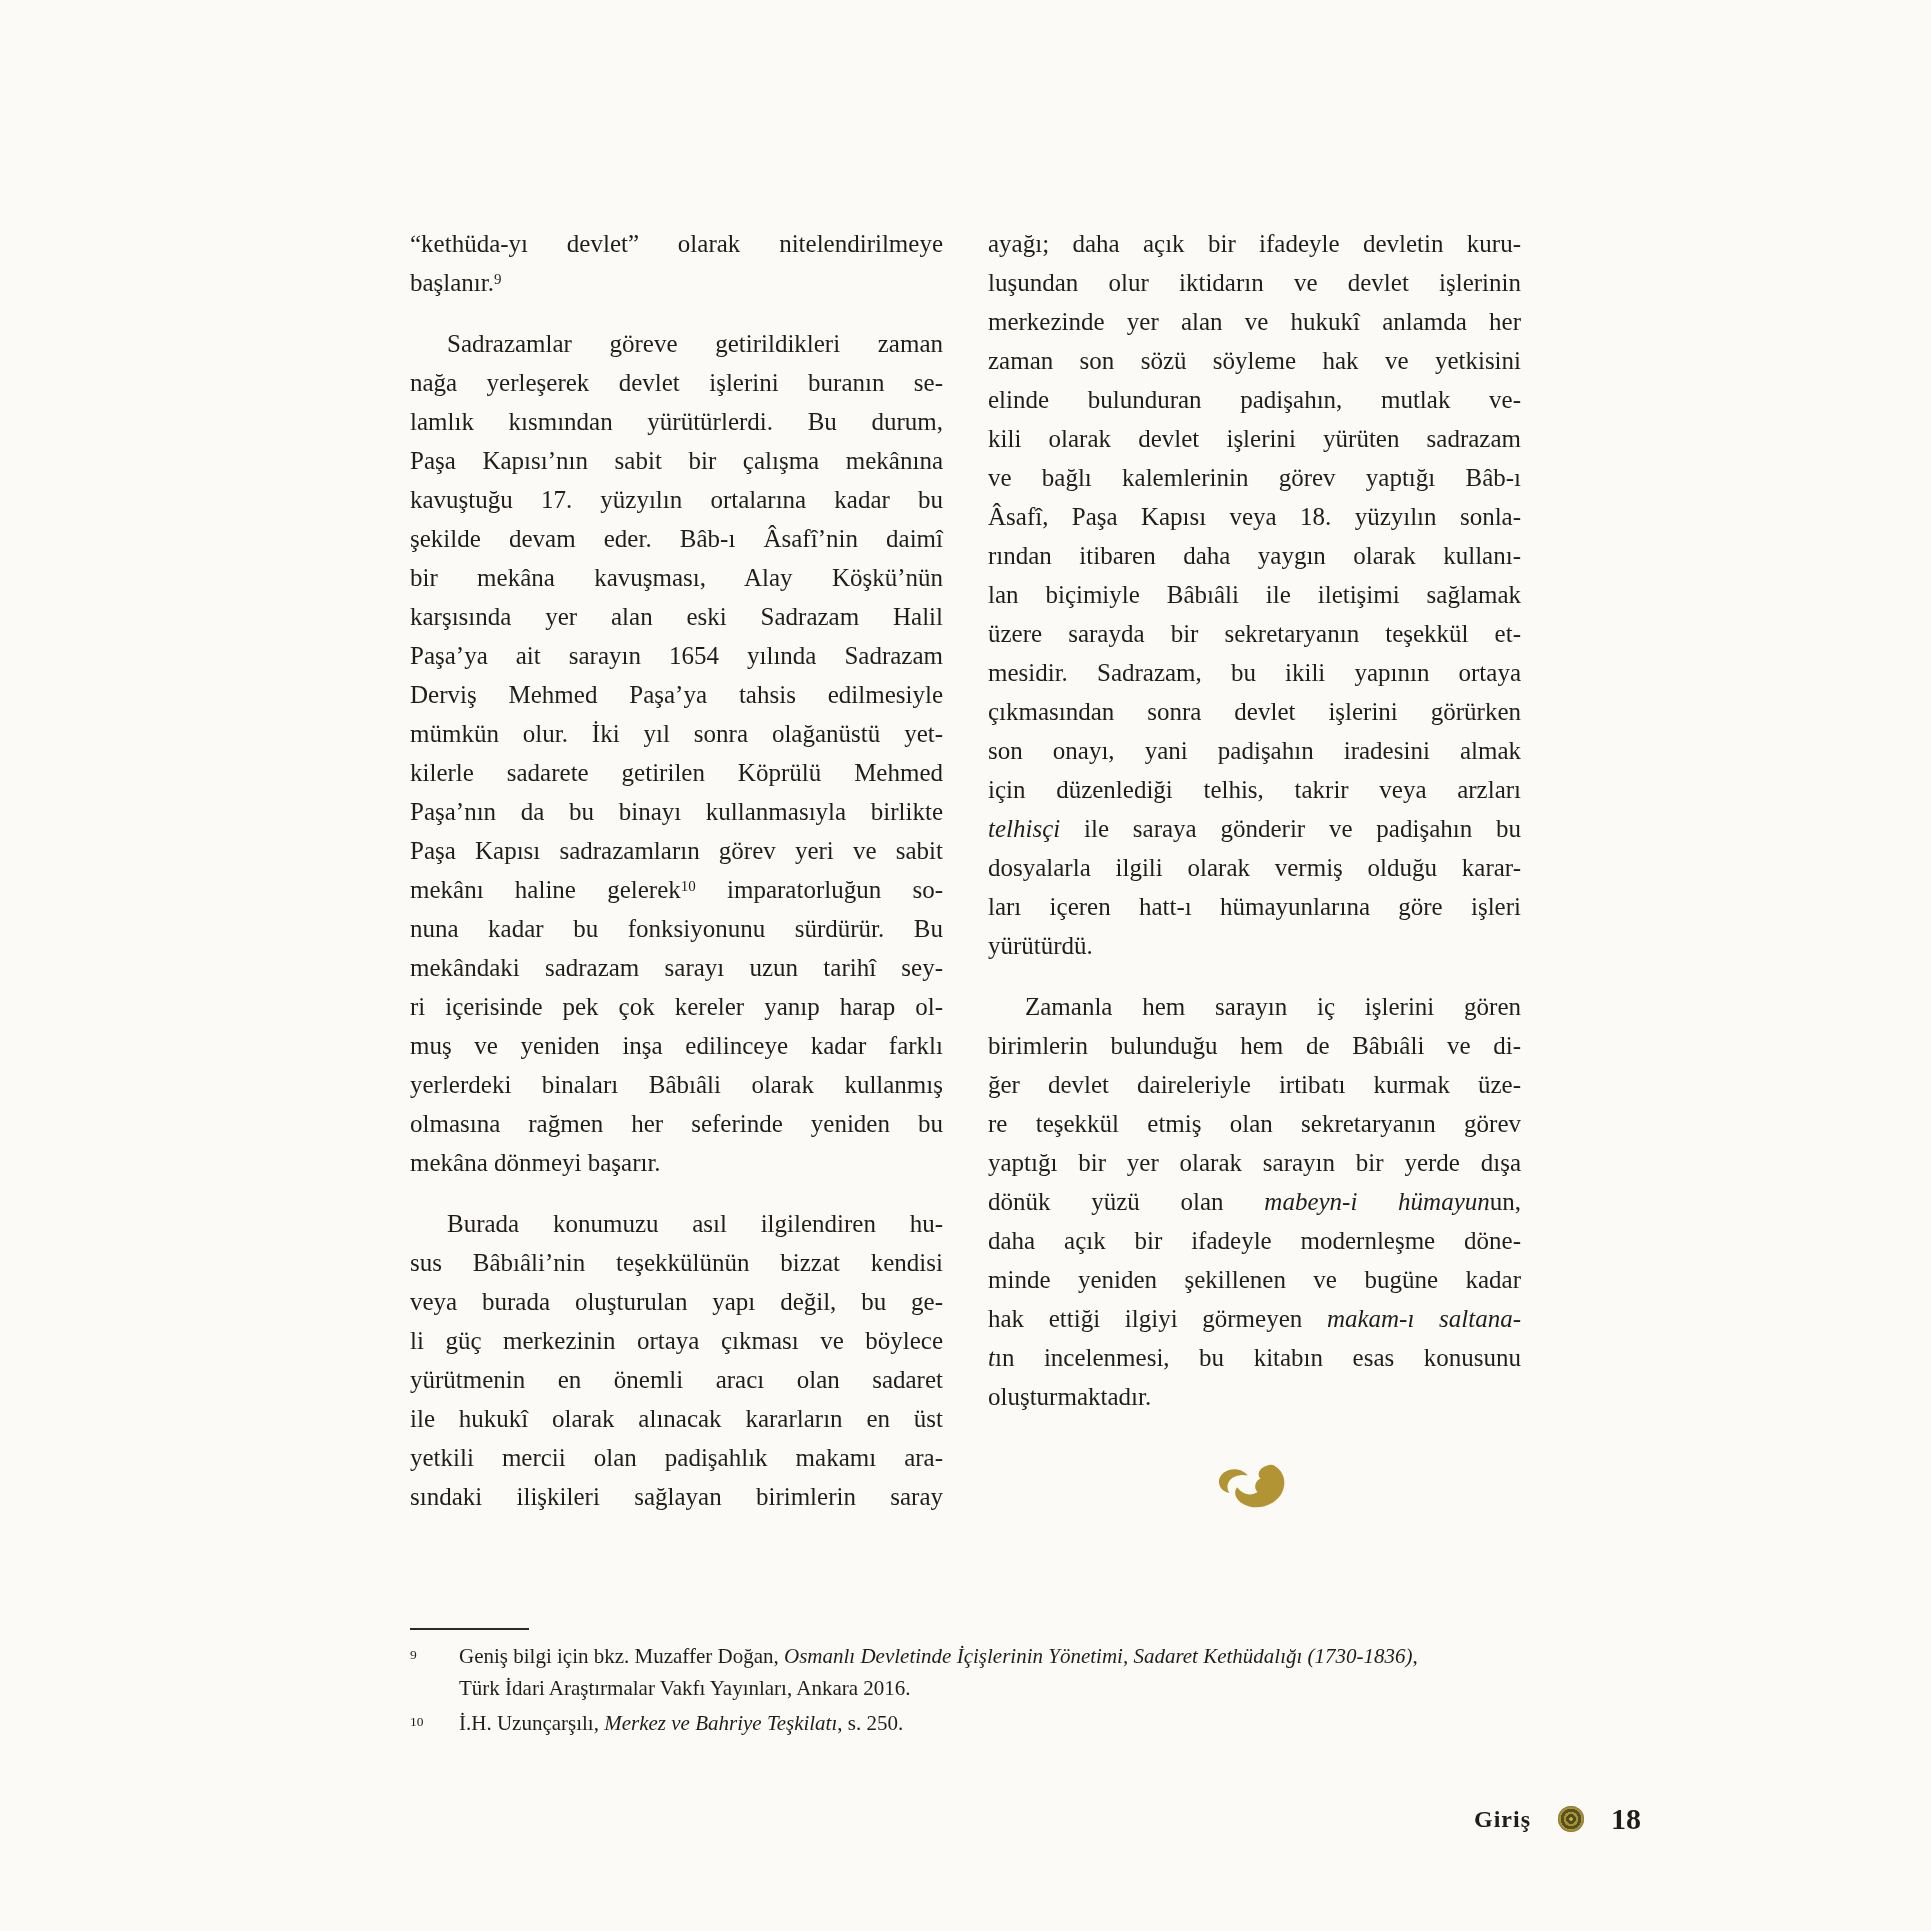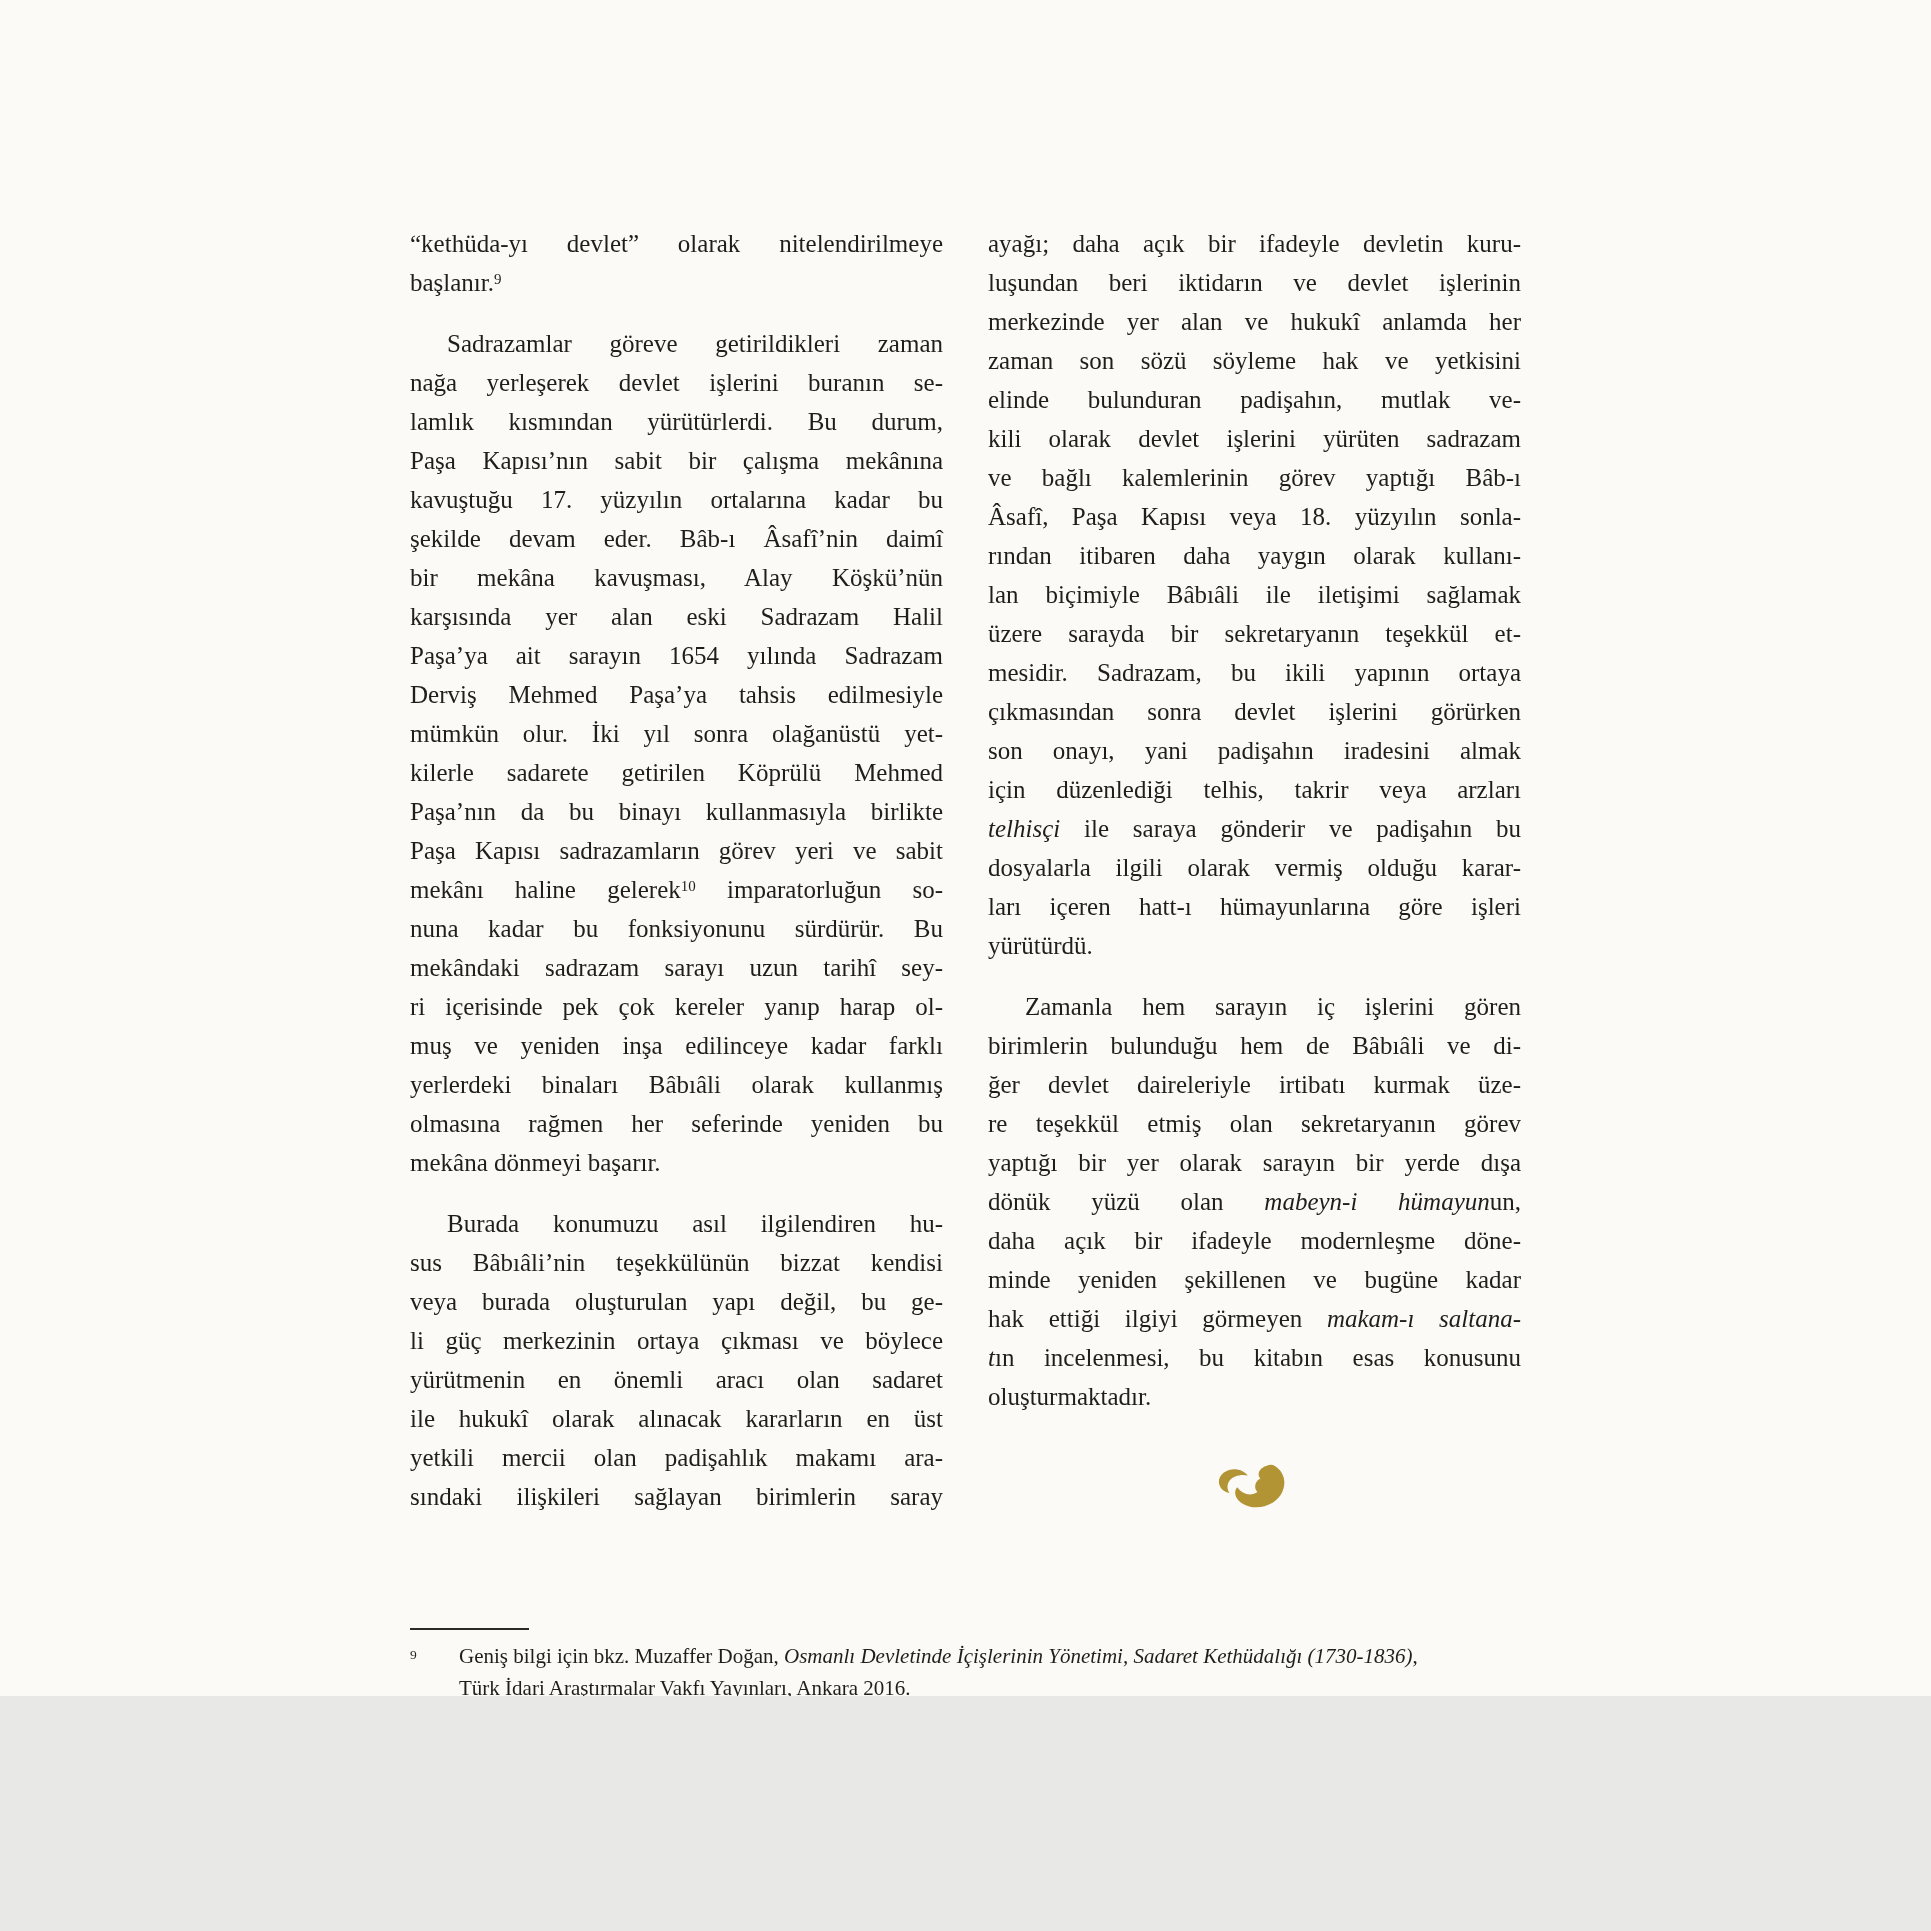--- a/index.html
+++ b/index.html
@@ -1,18 +1,18 @@
 <!DOCTYPE html>
 <html><head>
 <meta charset="utf-8">
 <style>
   html,body { margin:0; padding:0; background:#e8e8e6; }
   .page {
     position:relative;
-    width:1931px; height:1696px;
+    width:1931px; height:1931px;
     margin:0 auto;
     background:#fbfaf7;
     font-family:"Liberation Serif","DejaVu Serif",serif;
     color:#211e1a;
     overflow:hidden;
   }
   .column { position:absolute; top:224px; width:533px; }
   .col-left  { left:410px; }
   .col-right { left:988px; }
   .para { margin:0 0 22px 0; }
@@ -133,21 +133,21 @@
         <div class="line">yürütmenin en önemli aracı olan sadaret</div>
         <div class="line">ile hukukî olarak alınacak kararların en üst</div>
         <div class="line">yetkili mercii olan padişahlık makamı ara-</div>
         <div class="line">sındaki ilişkileri sağlayan birimlerin saray</div>
       </div>
     </section>
 
   <section class="column col-right" id="col-right">
       <div class="para">
         <div class="line">ayağı; daha açık bir ifadeyle devletin kuru-</div>
-        <div class="line">luşundan beri iktidarın ve devlet işlerinin</div>
+        <div class="line">luşundan olur iktidarın ve devlet işlerinin</div>
         <div class="line">merkezinde yer alan ve hukukî anlamda her</div>
         <div class="line">zaman son sözü söyleme hak ve yetkisini</div>
         <div class="line">elinde bulunduran padişahın, mutlak ve-</div>
         <div class="line">kili olarak devlet işlerini yürüten sadrazam</div>
         <div class="line">ve bağlı kalemlerinin görev yaptığı Bâb-ı</div>
         <div class="line">Âsafî, Paşa Kapısı veya 18. yüzyılın sonla-</div>
         <div class="line">rından itibaren daha yaygın olarak kullanı-</div>
         <div class="line">lan biçimiyle Bâbıâli ile iletişimi sağlamak</div>
         <div class="line">üzere sarayda bir sekretaryanın teşekkül et-</div>
         <div class="line">mesidir. Sadrazam, bu ikili yapının ortaya</div>

